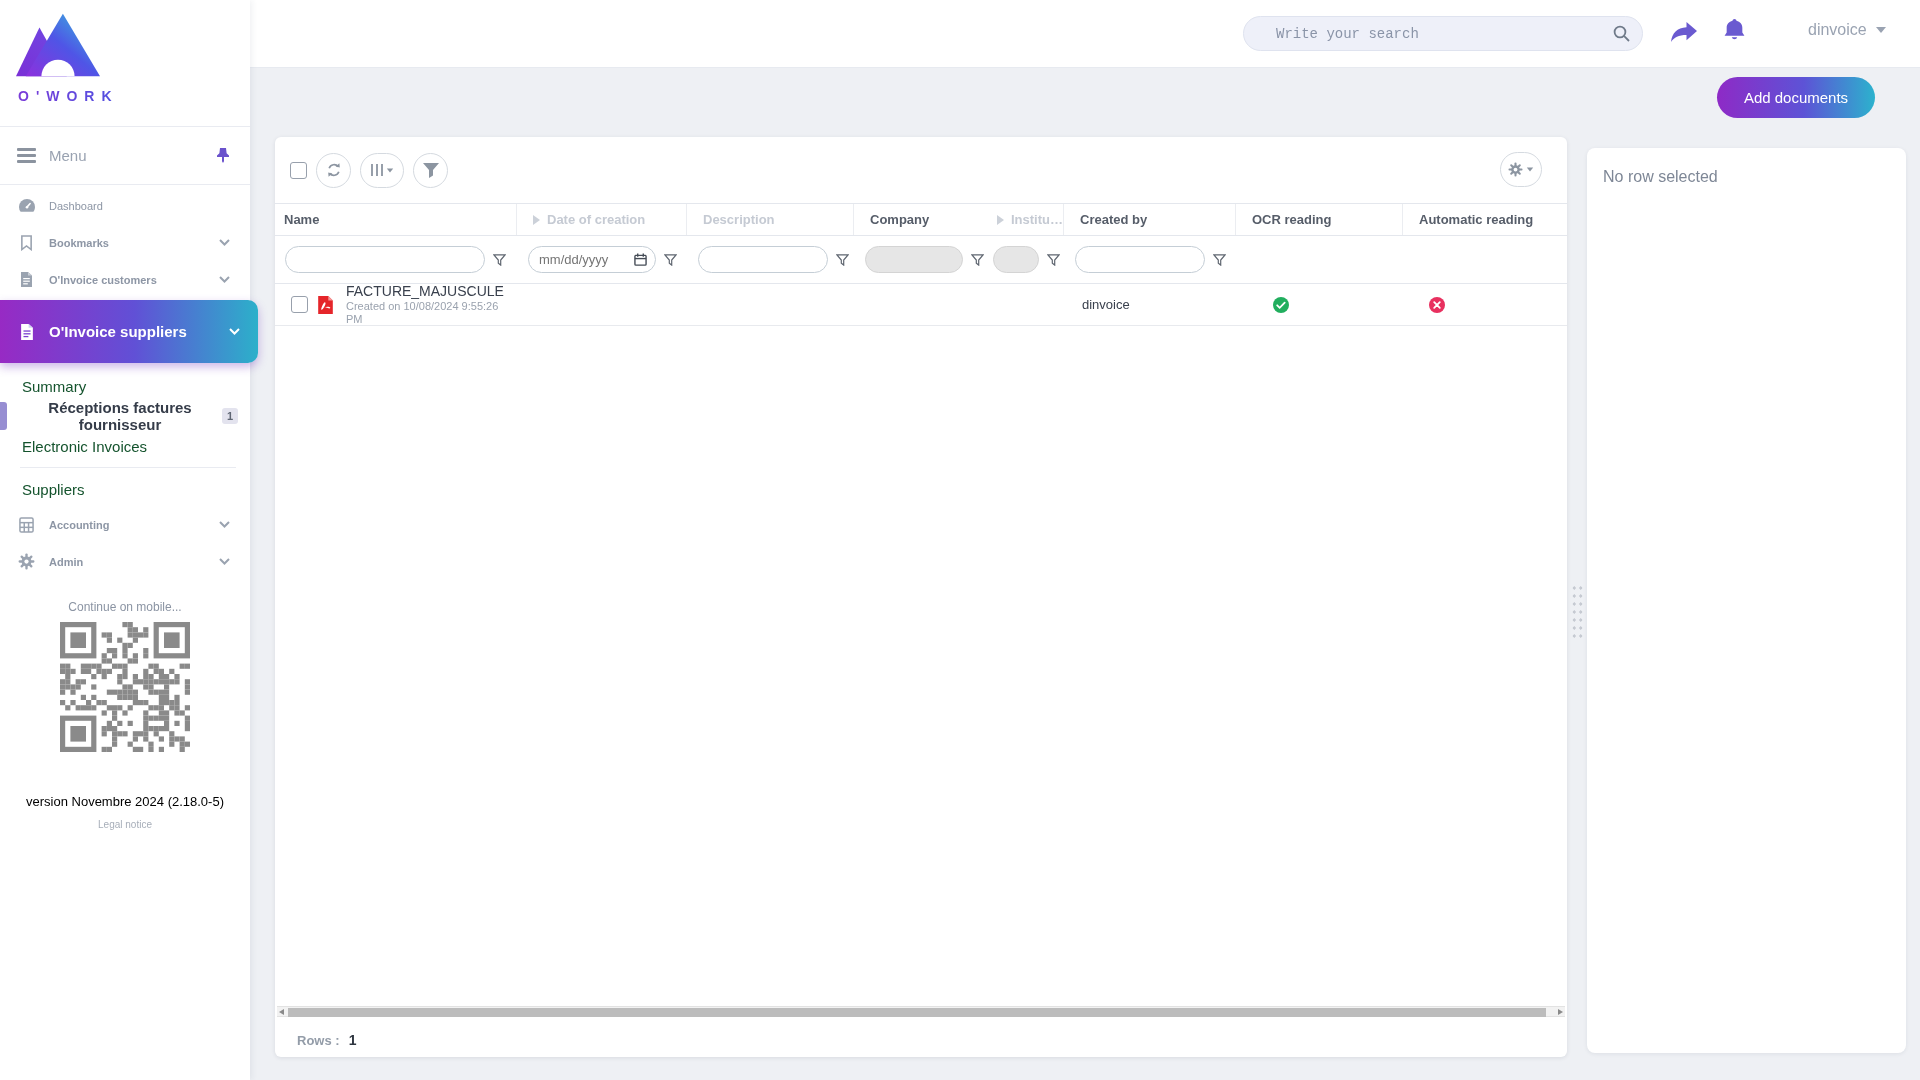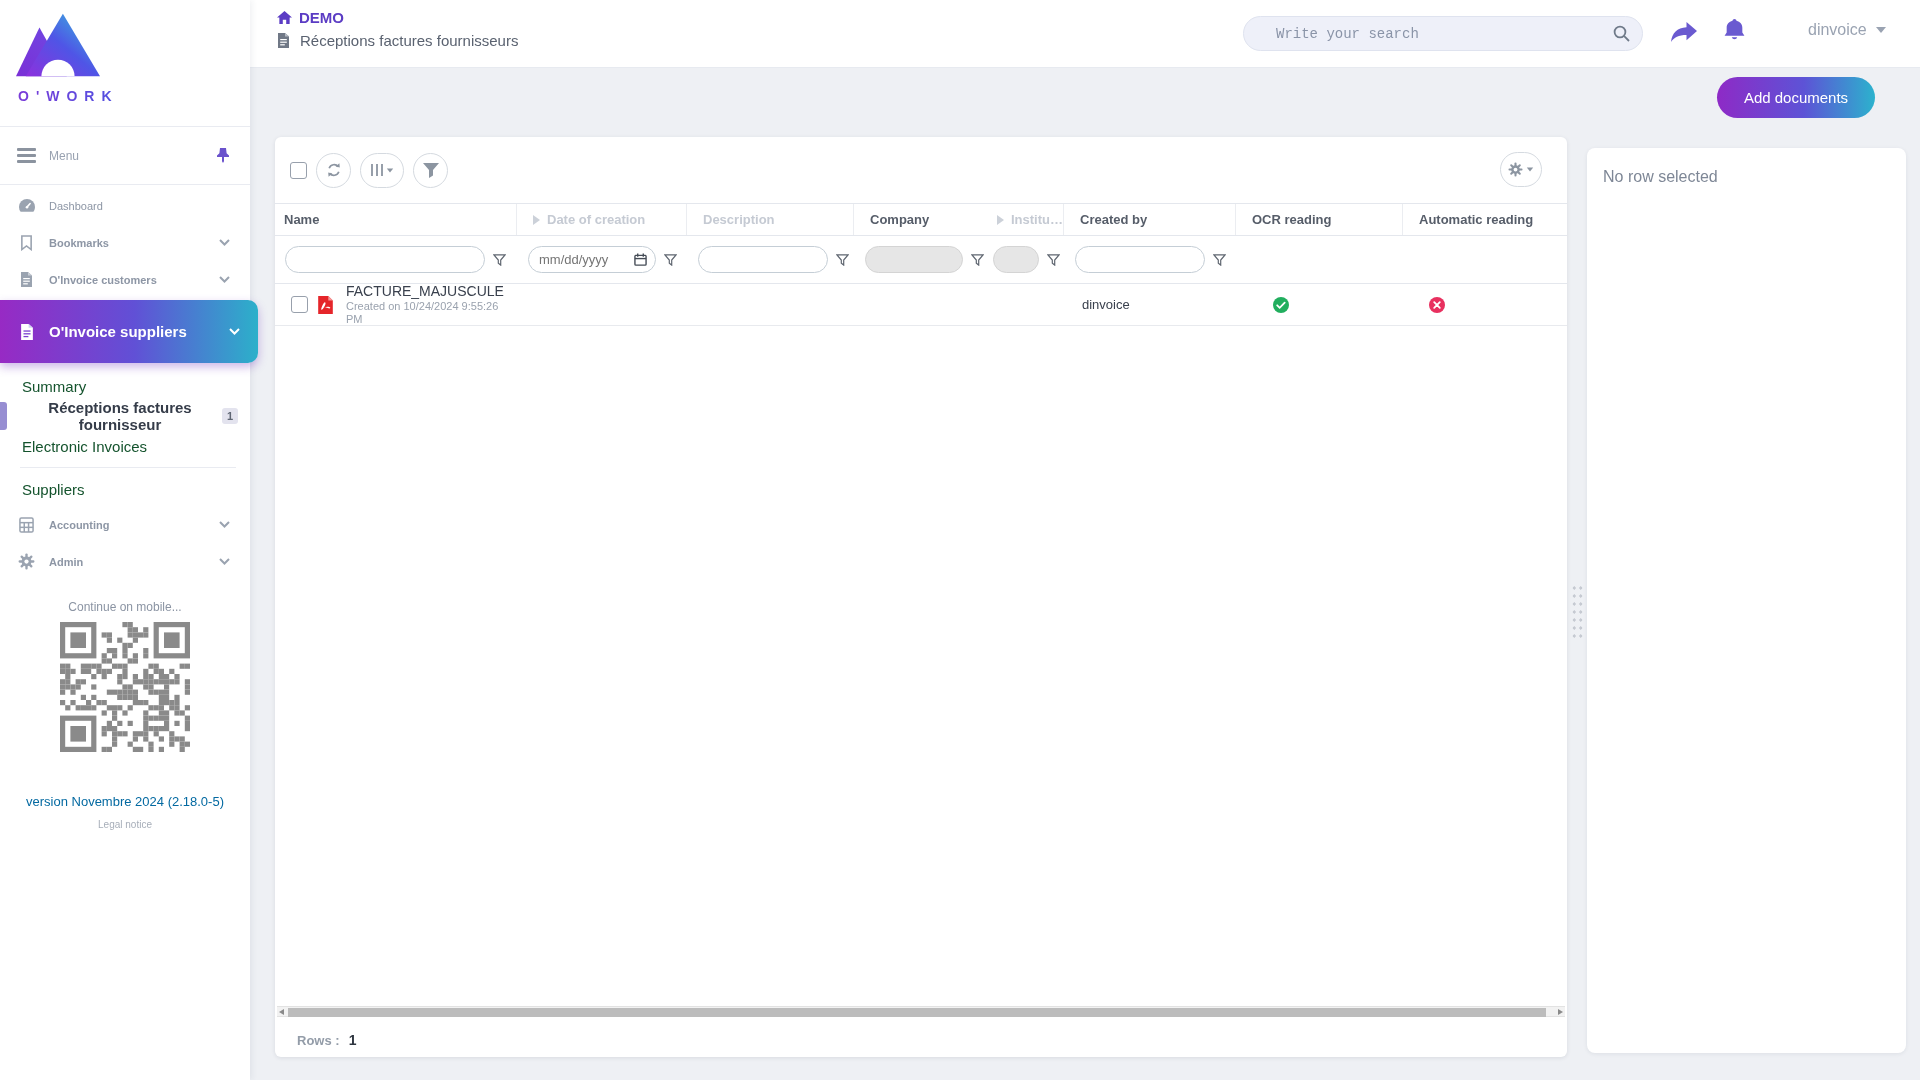--- a/index.html
+++ b/index.html
@@ -31,21 +31,21 @@
   .add-btn { position:absolute; left:1717px; top:77px; width:158px; height:41px; border:none; border-radius:21px;
     background:linear-gradient(90deg,#8e2ac6 0%,#5d53d6 55%,#2cb2cd 100%);
     color:#fff; font-size:15px; font-family:"Liberation Sans", sans-serif; cursor:pointer; z-index:4; }
 
   
   .sidebar { position:absolute; left:0; top:0; width:250px; height:1080px; background:#fff; box-shadow:2px 0 6px rgba(40,50,80,.07); z-index:6; }
   .logo-wrap { height:127px; border-bottom:1px solid #e9ebf1; padding:12px 0 0 16px; }
   .logo-text { display:block; margin:2px 0 0 2px; font-size:14px; font-weight:bold; letter-spacing:7px;
     background:linear-gradient(90deg,#7a3bd8,#4a55e2,#32b9d6);
     -webkit-background-clip:text; background-clip:text; color:transparent; }
-  .menu-row { height:58px; border-bottom:1px solid #e9ebf1; display:flex; align-items:center; padding:0 20px 0 17px; color:#99a2b1; font-size:12px; cursor:pointer; }
+  .menu-row { height:58px; border-bottom:1px solid #e9ebf1; display:flex; align-items:center; padding:0 20px 0 17px; color:#99a2b1; font-size:15px; cursor:pointer; }
   .hamburger { width:19px; margin-right:13px; }
   .hamburger div { height:2.5px; background:#8b939f; margin:3.5px 0; border-radius:1px; }
   .pin { margin-left:auto; cursor:pointer; }
 
   .nav { padding-top:2px; }
   .nav-item { height:37px; display:flex; align-items:center; padding:0 20px 0 17px; font-size:11px; color:#8d96a5; cursor:pointer; }
   .nav-item.bold { font-weight:bold; }
   .nav-item .nicon { width:19px; margin-right:13px; display:flex; justify-content:center; color:#9aa3b0; }
   .nav-item .chev { margin-left:auto; color:#9aa3b0; }
 
@@ -58,21 +58,21 @@
 
   .submenu { padding:6px 0 2px 0; }
   .sub-item { position:relative; height:30px; display:flex; align-items:center; padding:0 12px 0 22px; font-size:15px; color:#14532d; cursor:pointer; }
   .sub-item.active { font-weight:bold; color:#353c49;text-align:center; }
   .sub-item.active .bar { position:absolute; left:0; top:1px; width:7px; height:28px; background:#978ed2; border-radius:0 3px 3px 0; }
   .badge { margin-left:4px; min-width:16px; height:16px; background:#e3e3ee; color:#5f6673; border-radius:3px; font-size:11px; display:flex; align-items:center; justify-content:center; padding:0 3px; }
   .sub-divider { height:1px; background:#e9ebf1; margin:6px 14px 6px 20px; }
 
   .mobile-label { margin-top:20px; text-align:center; font-size:12px; color:#8b94a3; }
   .qr-box { display:flex; justify-content:center; margin-top:8px; }
-  .version { margin-top:42px; text-align:center; font-size:13px; color:#0369a1; }
+  .version { margin-top:42px; text-align:center; font-size:13px; color:#000000; }
   .legal { margin-top:10px; text-align:center; font-size:10px; color:#a7aeb9; cursor:pointer; }
 
   
   .card { position:absolute; left:275px; top:137px; width:1292px; height:920px; background:#fff; border-radius:6px;
     box-shadow:0 1px 4px rgba(30,40,60,.10); }
   .toolbar { height:66px; display:flex; align-items:center; padding-left:15px; position:relative; }
   .checkbox { width:17px; height:17px; border:1.5px solid #98a0ac; border-radius:3px; background:#fff; display:inline-block; cursor:pointer; flex:none; }
   .tool-btn { height:35px; min-width:35px; border:1px solid #d5dae0; border-radius:18px; background:#fff; display:flex; align-items:center; justify-content:center; margin-left:9px; cursor:pointer; color:#8c95a1; }
   .cols-btn { width:44px; gap:2px; }
   .gear-btn { position:absolute; right:25px; top:15px; width:42px; gap:3px; margin:0; }
@@ -126,42 +126,20 @@
     background-image:radial-gradient(circle,#c6cad2 1.5px,transparent 1.7px); background-size:6.5px 8px; cursor:col-resize; }
 
   svg { display:block; }
 </style>
 </head>
 <body>
 
 <div class="app">
 
   <header class="topbar">
-    <div class="breadcrumb">
-      <div class="bc-line1">
-        <span>
-          <svg width="15" height="13" viewBox="0 0 14 12">
-              <path d="M7 0l7 6h-2.2v6H8.6V8H5.4v4H2.2V6H0z" fill="#5b3cc4"></path>
-            </svg>
-        </span>
-        <span>DEMO</span>
-      </div>
-      <div class="bc-line2">
-        <span>
-          <svg width="13" height="15" viewBox="0 0 13 15">
-              <path d="M1 0h7l4 3.5V15H1z" fill="#707886"></path>
-              <path d="M8 0l4 3.5H8z" fill="#b6bbc4"></path>
-              <rect x="3.2" y="6" width="6.6" height="1.2" fill="#fff"></rect>
-              <rect x="3.2" y="8.6" width="6.6" height="1.2" fill="#fff"></rect>
-              <rect x="3.2" y="11.2" width="4.6" height="1.2" fill="#fff"></rect>
-            </svg>
-        </span>
-        <span>Réceptions factures fournisseurs</span>
-      </div>
-    </div>
 
     <div class="search">
       <input type="text" placeholder="Write your search" style="">
       <span class="mag">
         <svg width="17" height="17" viewBox="0 0 17 17" fill="none" stroke="#6f7a89" stroke-width="1.8">
             <circle cx="7" cy="7" r="5.4"></circle>
             <line x1="11.2" y1="11.2" x2="16" y2="16"></line>
           </svg>
       </span>
     </div>
@@ -713,21 +691,21 @@
         <span class="checkbox"></span>
         <span class="pdf-ic">
           <svg width="17" height="18" viewBox="0 0 15 16">
               <path d="M1 0h9l4 4v12H1z" fill="#e5252a"></path>
               <path d="M10 0l4 4h-4z" fill="#f59a9a"></path>
               <path d="M3.8 12.2c-.5-.9 1.7-6 2.7-6.5.8-.4 1.3.3.9 1.6-.4 1.3-1.5 3.3-2.3 4.3-.5.6-1.1.9-1.3.6zM6.6 10c2-.9 4.7-.6 5.1.3.3.8-.9 1-2.1.4-1-.4-2.4-.5-3-.7z" fill="#fff"></path>
             </svg>
         </span>
         <span class="name-block">
           <span class="doc-name" style="display:block;">FACTURE_MAJUSCULE</span>
-          <span class="doc-sub" style="display:block;">Created on 10/24/2024 9:55:26 PM</span>
+          <span class="doc-sub" style="display:block;">Created on 10/08/2024 9:55:26 PM</span>
         </span>
       </div>
       <div class="cell c1"></div>
       <div class="cell c2"></div>
       <div class="cell c3"></div>
       <div class="cell c4"></div>
       <div class="cell c5 createdby-cell">dinvoice</div>
       <div class="cell c6 ocr-cell">
         <span>
           <svg width="16" height="16" viewBox="0 0 16 16">

